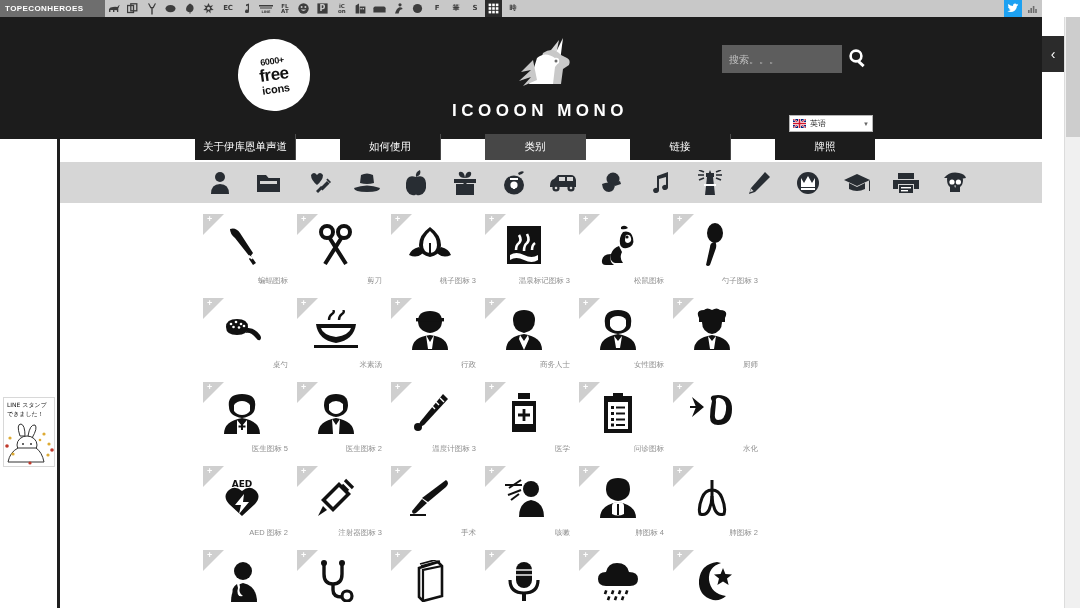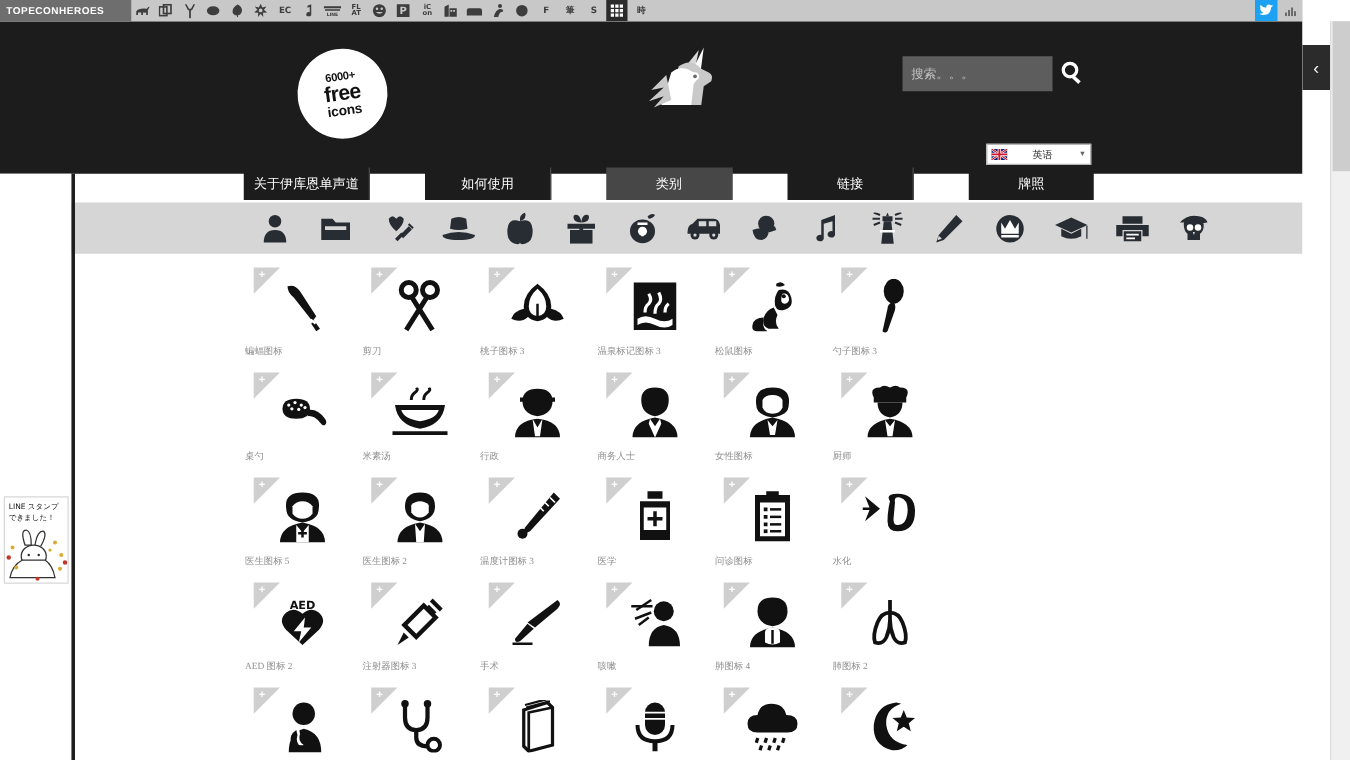--- a/index.html
+++ b/index.html
@@ -86,21 +86,21 @@
   .search-box::placeholder { color:#c3c3c3; }
   .search-btn {
     position:absolute; left:845px; top:28px; width:26px; height:25px;
     background:transparent; border:none; cursor:pointer;
     display:flex; align-items:center; justify-content:center;
   }
 
   .lang-select {
     position:absolute; left:789px; top:98px; width:84px; height:17px;
     background:#fff; border:1px solid #b5b5b5;
-    display:flex; align-items:center; padding:0 3px; gap:20px;
+    display:flex; align-items:center; padding:0 3px; gap:4px;
     font-size:8px; color:#222;
   }
   .flag { width:13px; height:9px; position:relative; overflow:hidden; border:0; flex:0 0 auto; }
   .lang-caret { margin-left:auto; font-size:6px; color:#666; }
 
   
   .nav { position:absolute; left:195px; top:117px; width:680px; height:26px; display:flex;gap:44px; }
   .nav-item {
     flex:1; background:#1c1c1c; color:#fff;
     display:flex; align-items:center; justify-content:center;
@@ -137,23 +137,23 @@
   }
   .corner {
     position:absolute; left:0; top:0; width:0; height:0;
     border-top:21px solid #cfcfcf; border-right:21px solid transparent;
   }
   .corner-plus {
     position:absolute; left:4px; top:1px; color:#fff; font-size:9px; line-height:9px;
     font-weight:bold;
   }
   .tile-label {
-    margin-top:0; font-size:7.5px; color:#8e8e8e; text-align:left;
+    margin-top:0; font-size:7.5px; color:#8e8e8e; text-align:right;
     width:92px; white-space:nowrap; overflow:hidden;
-    font-family:Liberation Serif, serif;
+    font-family:Liberation Sans, sans-serif;
   }
 
   
   .side-ad {
     position:absolute; left:3px; top:380px; width:52px; height:70px;
     background:#fff; border:1px solid #d8d8d8; overflow:hidden;
   }
   .ad-txt1 { position:absolute; left:3px; top:3px; font-size:6px; color:#111; font-family:"DejaVu Sans", sans-serif; white-space:nowrap;}
   .ad-txt2 { position:absolute; left:3px; top:12px; font-size:6px; color:#111; font-family:"DejaVu Sans", sans-serif; white-space:nowrap;}
 
@@ -314,20 +314,21 @@
             <svg width="86" height="60" viewBox="0 0 86 60">
               <path fill="#d8d8d8" d="M62 4 L58 24 L50 19 Z"></path>
               <path fill="#ffffff" d="M66 2 L63 25 L57 20 Z"></path>
               <path fill="#c9c9c9" d="M46 17 Q56 10 64 19 L70 22 Q74 24 72 29 L66 33 L64 48 L36 48 Z"></path>
               <path fill="#ffffff" d="M40 22 Q48 15 58 22 L62 26 L58 31 L56 48 L32 48 Z"></path>
               <path fill="#c9c9c9" d="M36 24 L24 36 L34 34 L22 45 L34 41 L26 50 L40 44 Z"></path>
               <circle cx="59" cy="25" r="3.2" fill="#ffffff"></circle>
               <circle cx="59" cy="25" r="1.5" fill="#6b6b6b"></circle>
             </svg>
           </div>
+          <div class="logo-text">ICOOON MONO</div>
         </div>
 
         <input class="search-box" placeholder="搜索。。。" style="">
         <button class="search-btn">
           <svg width="20" height="20" viewBox="0 0 20 20">
             <circle cx="8" cy="8" r="5.4" fill="none" stroke="#fff" stroke-width="2.6"></circle>
             <rect x="11.4" y="12.3" width="7" height="2.9" fill="#fff" transform="rotate(42 11.4 12.3)"></rect>
           </svg>
         </button>
 

